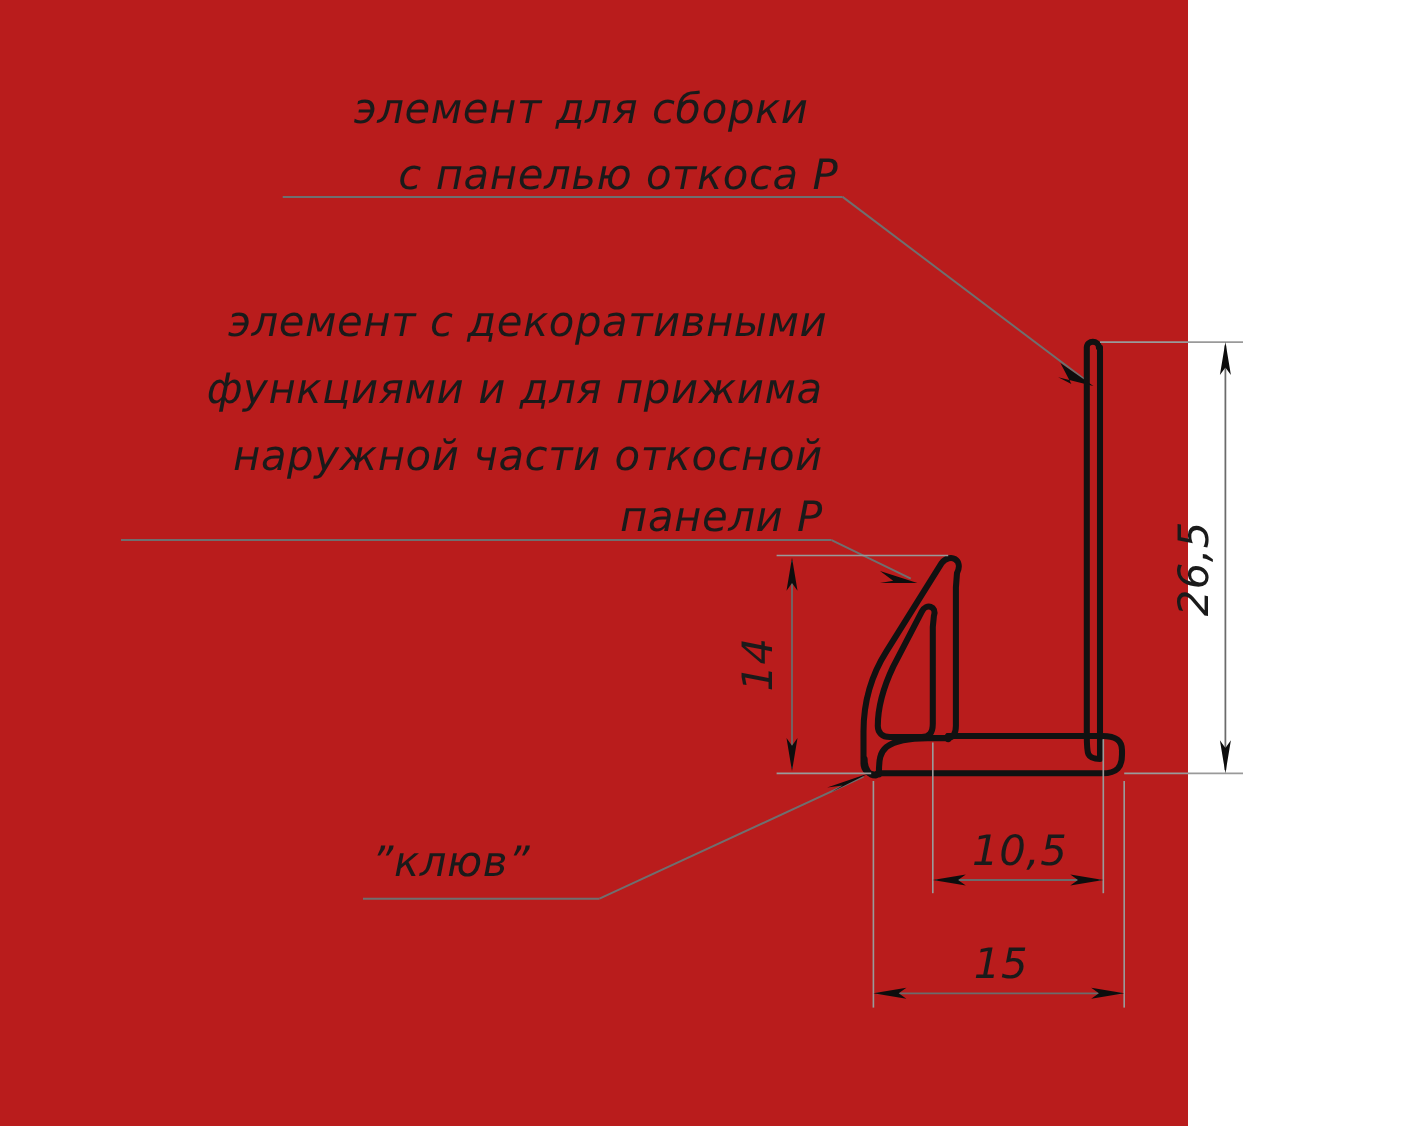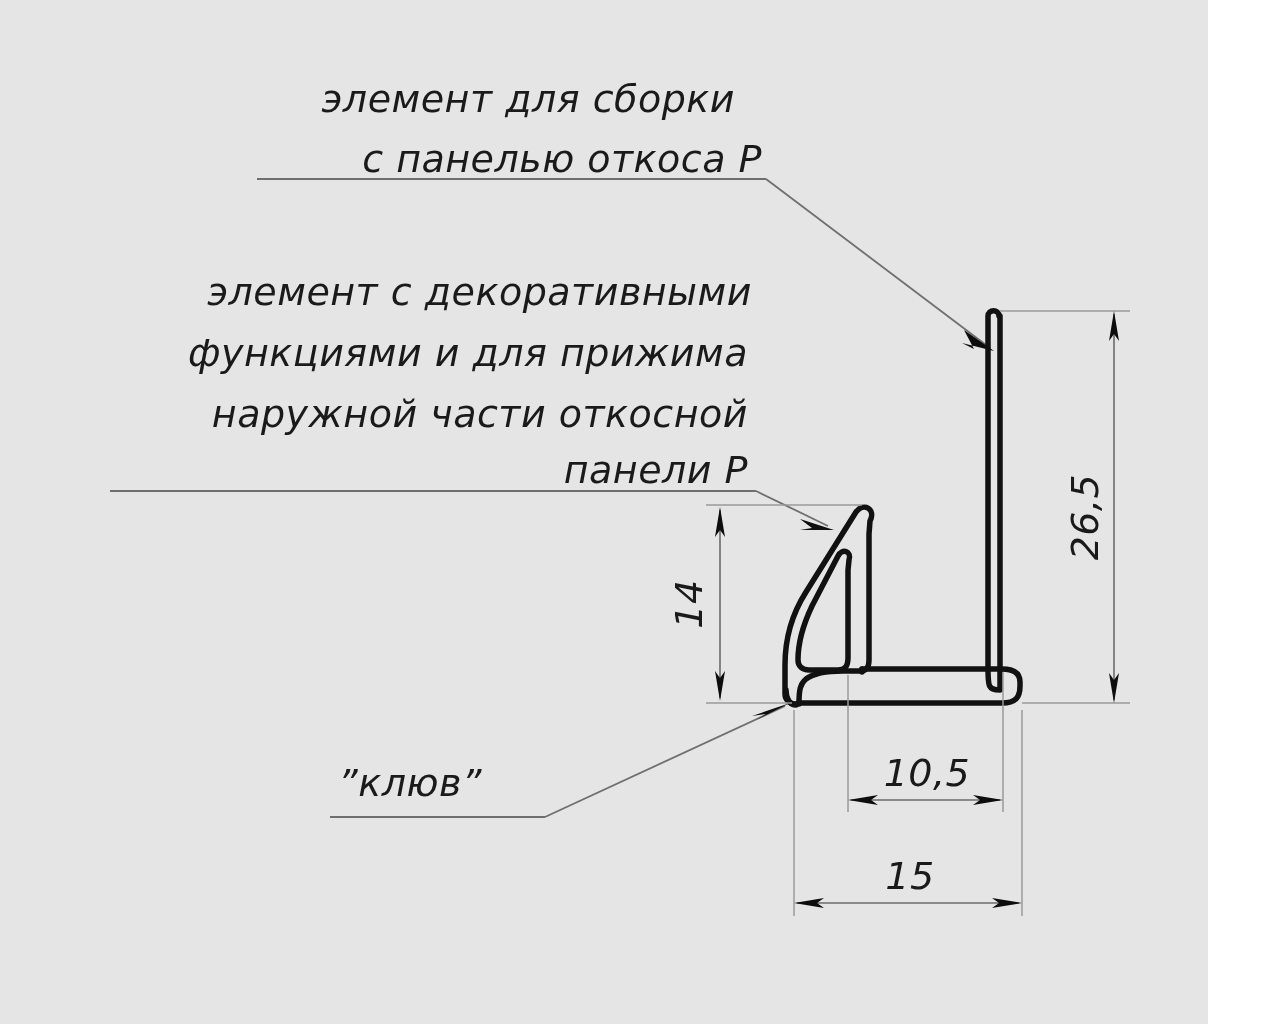--- a/index.html
+++ b/index.html
@@ -9,23 +9,23 @@
     background: #ffffff;
   }
   body {
     width: 1280px;
     height: 1024px;
     font-family: "DejaVu Sans", sans-serif;
     overflow: hidden;
   }
   #drawing-root {
     position: relative;
-    width: 1208px;
+    width: 1080px;
     height: 1024px;
-    background: #e5e5e5;
+    background: #b91c1c;
   }
   svg#drawing-canvas {
     position: absolute;
     top: 0;
     left: 0;
     width: 1280px;
     height: 1024px;
     display: block;
   }
   .anno-text {

